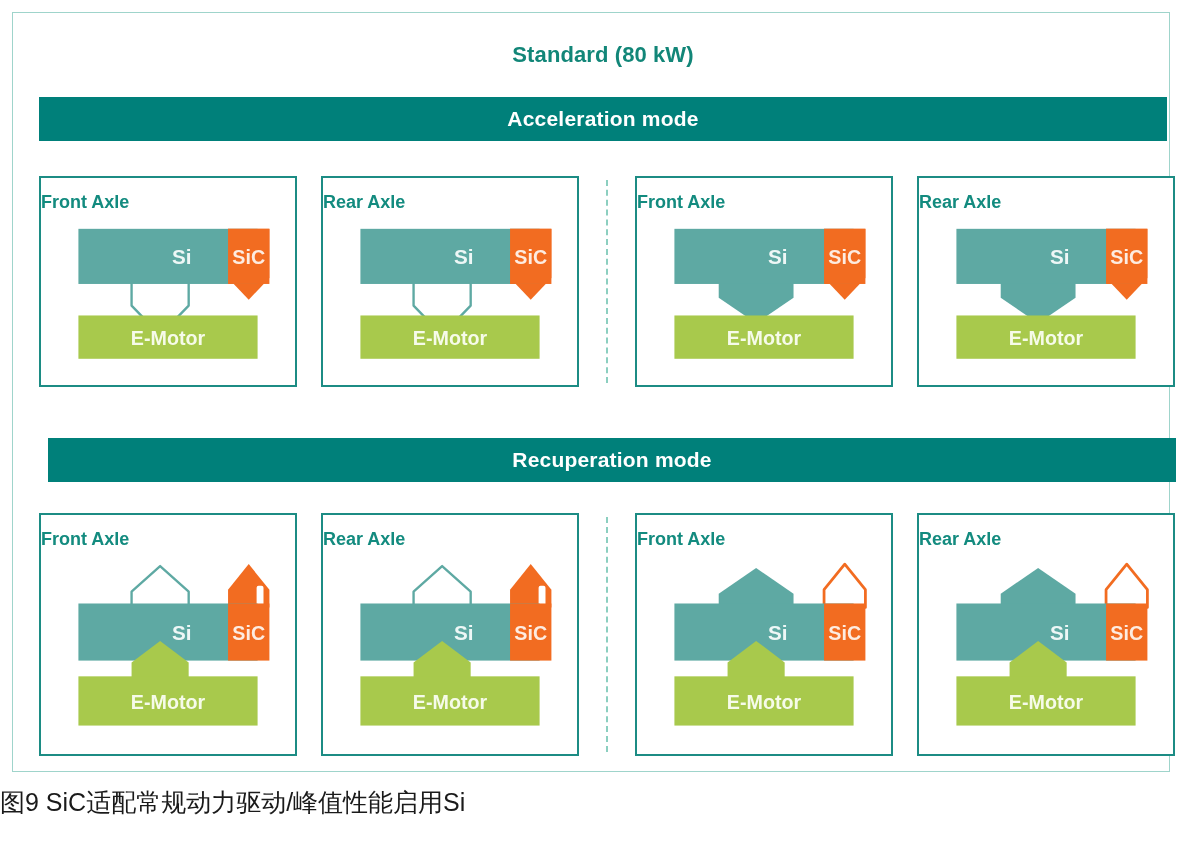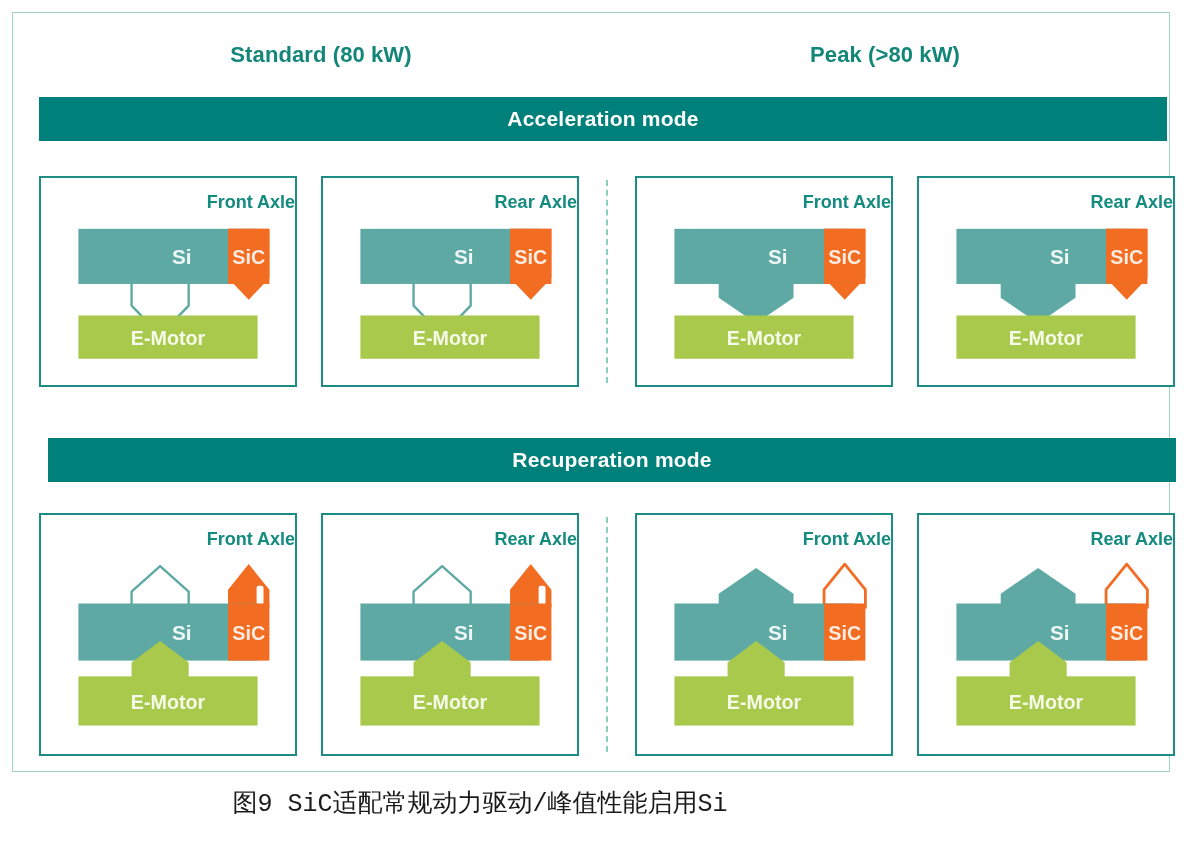--- a/index.html
+++ b/index.html
@@ -78,21 +78,21 @@
     position: absolute;
     left: 50%; top: 4px; bottom: 4px;
     width: 0;
     border-left: 2px dashed #8ccfc0;
     transform: translateX(-1px);
   }
 
   .cell-title {
     position: absolute;
     left: 0; right: 0; top: 14px;
-    text-align: right;
+    text-align: left;
     font-size: 18px; font-weight: bold;
     color: #138b7f;
   }
 
   
   .stack {
     position: absolute;
     left: 0; right: 0; top: 0; bottom: 0;
   }
   .stack svg { display: block; width: 100%; height: 100%; }
@@ -104,36 +104,35 @@
   }
   .blk-label.si  { font-size: 21px; fill: #eef7f6; }
   .blk-label.sic { font-size: 20px; fill: #fdece1; }
   .blk-label.mot { font-size: 20px; fill: #f6fbe9; }
 
   
   .caption {
     position: absolute;
     left: 0; top: 786px;
     width: 960px;
-    text-align: center;
+    text-align: left;
     font-size: 25px;
     color: #1a1a1a;
-    font-family: Liberation Mono, monospace;
+    font-family: Liberation Sans, sans-serif;
   }
 </style>
 </head>
 <body>
 
 <div id="page">
 
   <div class="figure-frame">
 
     <div class="col-headers">
       <div class="col-header">Standard (80 kW)</div>
-      <div class="col-header">Peak (&gt;80 kW)</div>
     </div>
 
     <div class="mode-band accel">Acceleration mode</div>
 
     <div class="cell-row accel">
       <div class="cell">
         <div class="cell-title">Front Axle</div>
         <div class="stack">
             <svg viewBox="0 0 258 207" preserveAspectRatio="xMidYMid meet">
               <path d="M 92 100 L 150 100 L 150 128 L 121 158 L 92 128 Z" fill="#ffffff" stroke="#5ea9a3" stroke-width="2.4" stroke-linejoin="round"></path>

